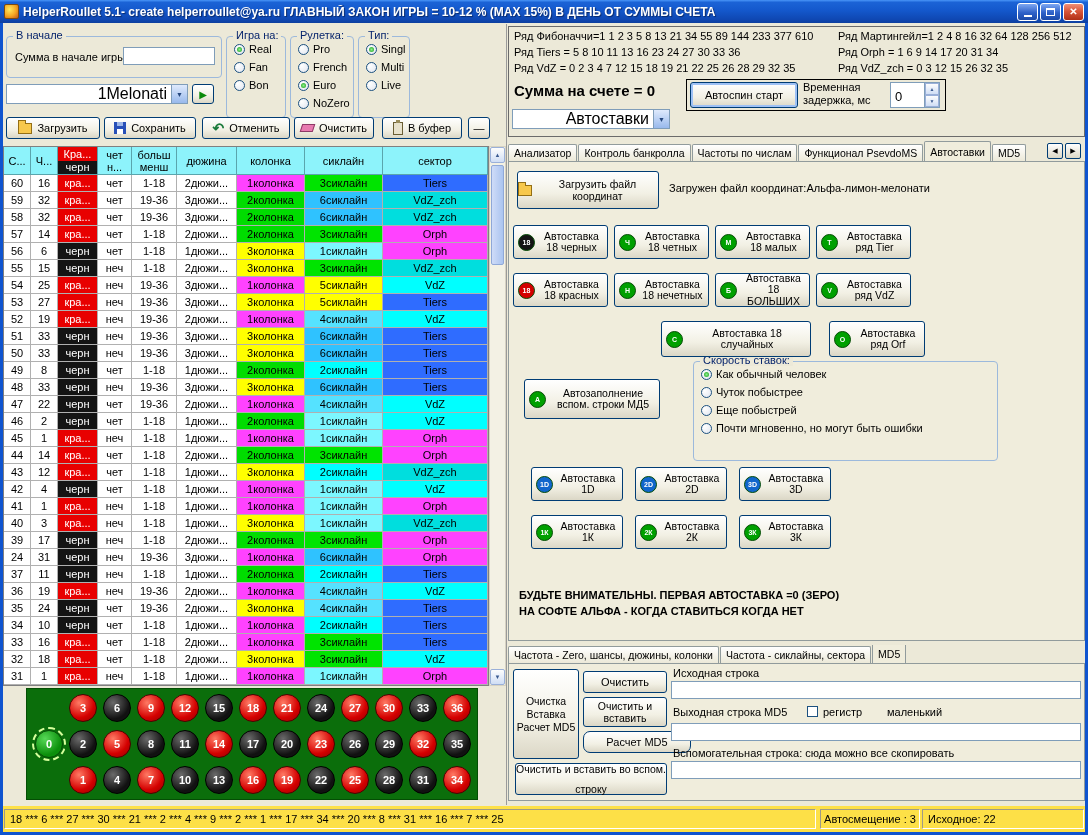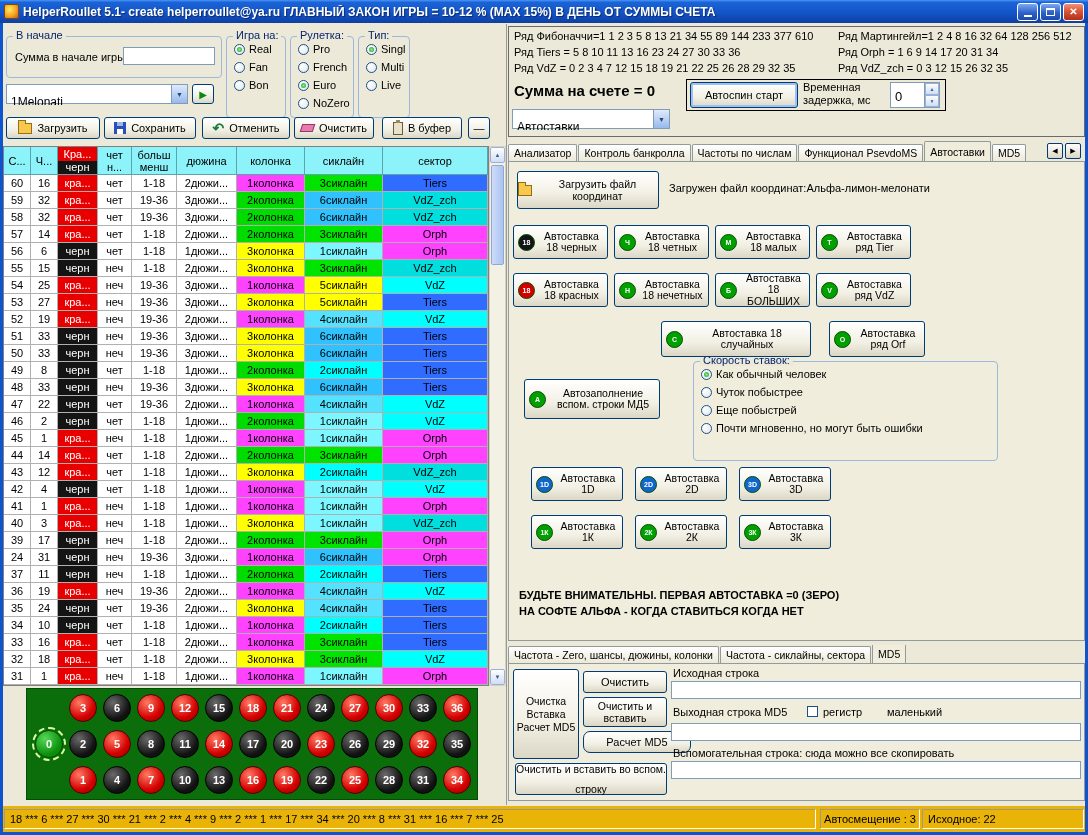--- a/index.html
+++ b/index.html
@@ -16,21 +16,21 @@
 .wbt-min{display:block;width:8px;height:2px;background:#fff;margin-top:8px;}
 .wbt-max{display:block;width:9px;height:8px;border:1px solid #fff;border-top:2px solid #fff;}
 
 .group{position:absolute;border:1px solid #9cb9dc;border-radius:4px;}
 .gtitle{position:absolute;top:-8px;left:6px;background:#ece9d8;padding:0 3px;font-size:11px;color:#06246c;white-space:nowrap;}
 .radio-item{display:flex;align-items:center;gap:4px;font-size:11px;margin:6px 0 0 7px;white-space:nowrap;}
 .radio{width:11px;height:11px;border-radius:50%;border:1px solid #1c5180;background:radial-gradient(circle at 30% 30%,#fff,#dfe5ef);position:relative;flex:none;}
 .radio.sel::after{content:"";position:absolute;inset:2px;border-radius:50%;background:radial-gradient(#8ef08e,#129a12);}
 .tinput{position:absolute;border:1px solid #7f9db9;background:#fff;font:11px "Liberation Sans",sans-serif;padding:1px 3px;}
 .combo{position:absolute;border:1px solid #7f9db9;background:#fff;display:flex;align-items:stretch;cursor:pointer;}
-.combo .cval{flex:1;font-size:12px;padding:10px 4px;white-space:nowrap;overflow:hidden;}
+.combo .cval{flex:1;font-size:16px;padding:0 4px;white-space:nowrap;overflow:hidden;text-align:right;}
 .combo .cdrop{width:16px;border-left:1px solid #7f9db9;background:linear-gradient(180deg,#dfeafc,#98b9ec);display:flex;align-items:center;justify-content:center;font-size:7px;color:#25477e;}
 .xp-btn{position:absolute;border:1px solid #003c74;border-radius:3px;background:linear-gradient(180deg,#ffffff,#f2f0e4 60%,#dbd7c6);font:11px "Liberation Sans",sans-serif;display:flex;align-items:center;justify-content:center;gap:5px;cursor:pointer;color:#000;}
 .xp-btn.default-focus{box-shadow:inset 0 0 0 2px #9ec1f5;}
 
 .icon-folder{width:14px;height:11px;background:#f7c84c;border:1px solid #946f15;position:relative;flex:none;}
 .icon-folder::before{content:"";position:absolute;left:-1px;top:-4px;width:6px;height:3px;background:#f7c84c;border:1px solid #946f15;border-bottom:none;}
 .icon-floppy{width:12px;height:12px;background:#2850b8;position:relative;flex:none;}
 .icon-floppy::before{content:"";position:absolute;left:3px;bottom:0;width:6px;height:5px;background:#fff;}
 .icon-floppy::after{content:"";position:absolute;left:3px;top:0;width:6px;height:4px;background:#9db6e8;}
 .icon-undo{color:#1a7a3a;font-size:14px;font-weight:bold;line-height:12px;}
@@ -81,21 +81,21 @@
 
 .bet-btn{padding:2px 4px;}
 .bet-ic{width:17px;height:17px;border-radius:50%;color:#fff;font-size:7px;font-weight:bold;display:flex;align-items:center;justify-content:center;flex:none;border:1px solid #064d06;}
 .bet-lb{flex:1;font-size:10.5px;line-height:11.5px;text-align:center;white-space:normal;}
 .loaded-label{position:absolute;left:160px;top:20px;font-size:11px;white-space:nowrap;}
 .warn{position:absolute;font-size:11px;font-weight:bold;white-space:nowrap;}
 
 .md-label{position:absolute;font-size:11px;white-space:nowrap;}
 .cb{position:absolute;width:11px;height:11px;border:1px solid #1c5180;background:#fff;cursor:pointer;}
 
-.statusbar{position:absolute;left:3px;right:3px;top:806px;height:26px;background:#eab308;}
+.statusbar{position:absolute;left:3px;right:3px;top:806px;height:26px;background:#fde047;}
 .sb-panel{position:absolute;top:3px;height:20px;border:1px solid;border-color:#9e9a87 #fff #fff #9e9a87;font-size:11px;display:flex;align-items:center;padding:0 5px;white-space:nowrap;overflow:hidden;}
 </style>
 </head>
 <body>
 
 <div class="window">
 
   <div class="titlebar">
     <div class="app-icon"></div>
     <div class="title-text">HelperRoullet 5.1- create helperroullet@ya.ru ГЛАВНЫЙ ЗАКОН ИГРЫ = 10-12 % (MAX 15%) В ДЕНЬ ОТ СУММЫ СЧЕТА</div>

